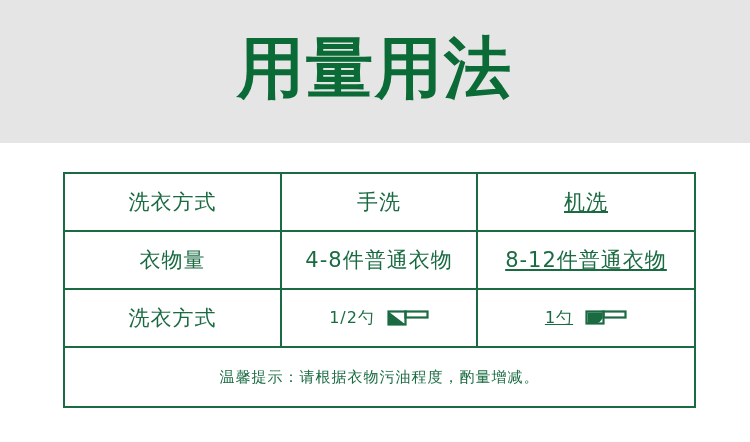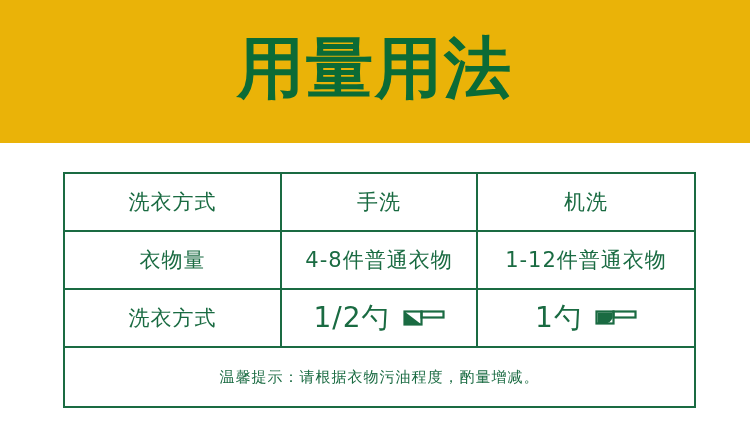--- a/index.html
+++ b/index.html
@@ -15,21 +15,21 @@
     position: relative;
   }
 
   
   .header-band {
     position: absolute;
     left: 0;
     top: 0;
     width: 750px;
     height: 143px;
-    background: #eab308;
+    background: #e5e5e5;
     display: flex;
     align-items: center;
     justify-content: center;
   }
   .header-title {
     color: #0b6b36;
     font-size: 67px;
     font-weight: bold;
     letter-spacing: 2px;
     line-height: 1;
@@ -54,30 +54,30 @@
     vertical-align: middle;
     color: #1a6b42;
     font-size: 21px;
     letter-spacing: 1px;
     font-family: "DejaVu Sans", "Liberation Sans", sans-serif;
     white-space: nowrap;
     padding: 0;
   }
   .col-label   { width: 215px; }
   .col-hand    { width: 194px; }
-  .col-machine { width: 216px; }
+  .col-machine { width: 216px; text-decoration: underline; }
 
   .cell-inner {
     display: flex;
     align-items: center;
     justify-content: center;
     gap: 12px;
     line-height: 1;
   }
-  .dose-text { font-size: 28px; }
+  .dose-text { font-size: 16px; }
 
   .note-row td {
     height: 58px;
     font-size: 15px;
     letter-spacing: 1px;
   }
 
   
   .spoon-icon {
     display: inline-block;
@@ -97,21 +97,21 @@
 <table class="usage-table">
   <tbody>
     <tr>
       <td class="col-label">洗衣方式</td>
       <td class="col-hand">手洗</td>
       <td class="col-machine">机洗</td>
     </tr>
     <tr>
       <td class="col-label">衣物量</td>
       <td class="col-hand">4-8件普通衣物</td>
-      <td class="col-machine">1-12件普通衣物</td>
+      <td class="col-machine">8-12件普通衣物</td>
     </tr>
     <tr>
       <td class="col-label">洗衣方式</td>
       <td class="col-hand">
         <span class="cell-inner">
           <span class="dose-text">1/2勺</span>
           <span class="spoon-icon">
             <svg viewBox="0 0 42 24" width="42" height="24" xmlns="http://www.w3.org/2000/svg">
               <defs>
                 <clipPath id="bowlClipHalf">

